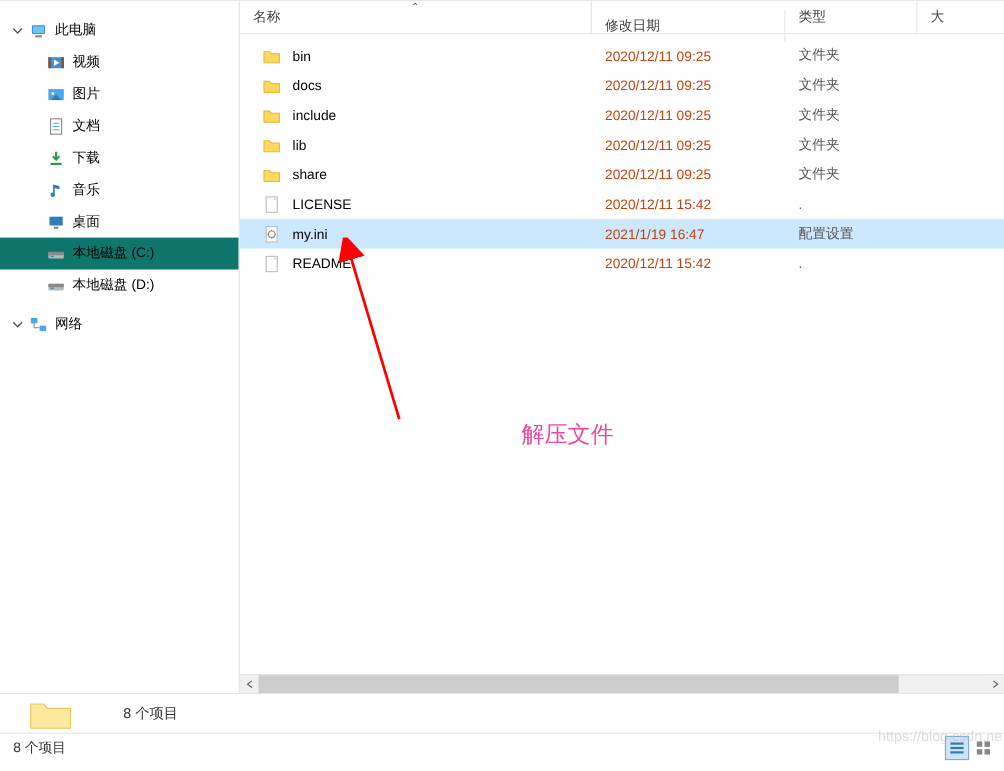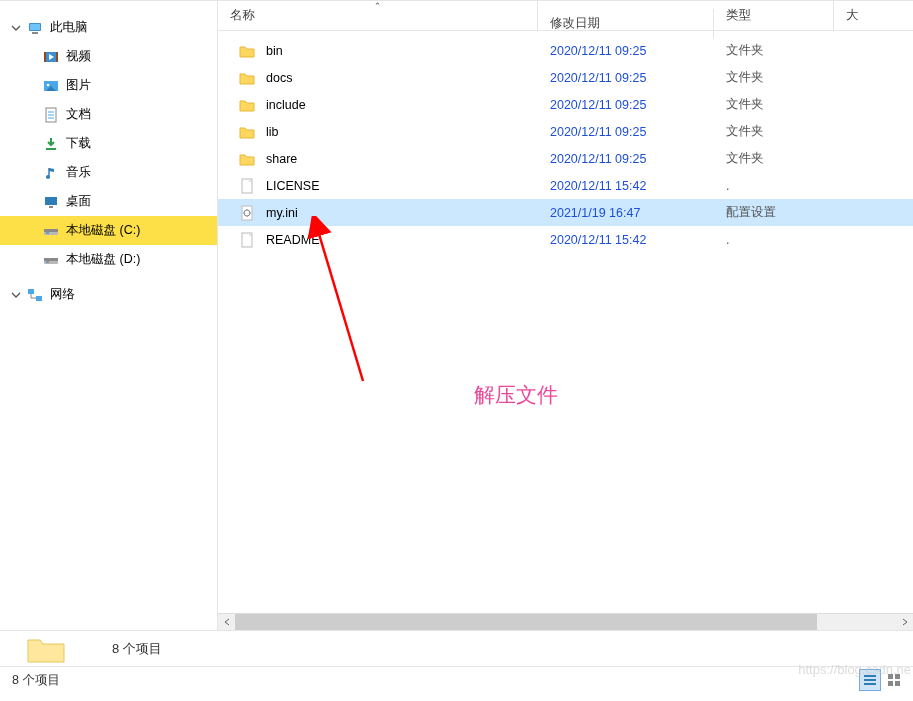--- a/index.html
+++ b/index.html
@@ -25,21 +25,21 @@
     padding-top: 6px;
     overflow: hidden;
   }
   .tree-item {
     display: flex;
     align-items: center;
     height: 29px;
     padding-left: 8px;
     cursor: pointer;
   }
-  .tree-item.selected { background: #fde047; }
+  .tree-item.selected { background: #0f766e; }
   .tree-item.level1 { padding-left: 24px; }
   .chevron {
     width: 16px; height: 16px;
     display: inline-flex; align-items: center; justify-content: center;
     color: #888;
   }
   .chevron.blank { visibility: hidden; }
   .icon {
     width: 18px; height: 18px;
     margin: 0 6px 0 2px;
@@ -87,21 +87,21 @@
   .file-rows { padding-top: 6px; }
   .file-row {
     display: flex;
     height: 27px;
     align-items: center;
     cursor: pointer;
   }
   .file-row.selected { background: #cce8ff; }
   .cell { padding-left: 12px; font-size: 12.5px; white-space: nowrap; overflow: hidden; }
   .cell-name { width: 320px; display: flex; align-items: center; padding-left: 20px; }
-  .cell-date { width: 176px; color: #1d4ed8; }
+  .cell-date { width: 176px; color: #c2410c; }
   .cell-type { width: 120px; color: #555; }
   .file-icon {
     width: 18px; height: 18px;
     margin-right: 10px;
     display: inline-flex; align-items: center; justify-content: center;
   }
   .annotation-arrow {
     position: absolute;
     top: 215px; left: 90px;
     pointer-events: none;

